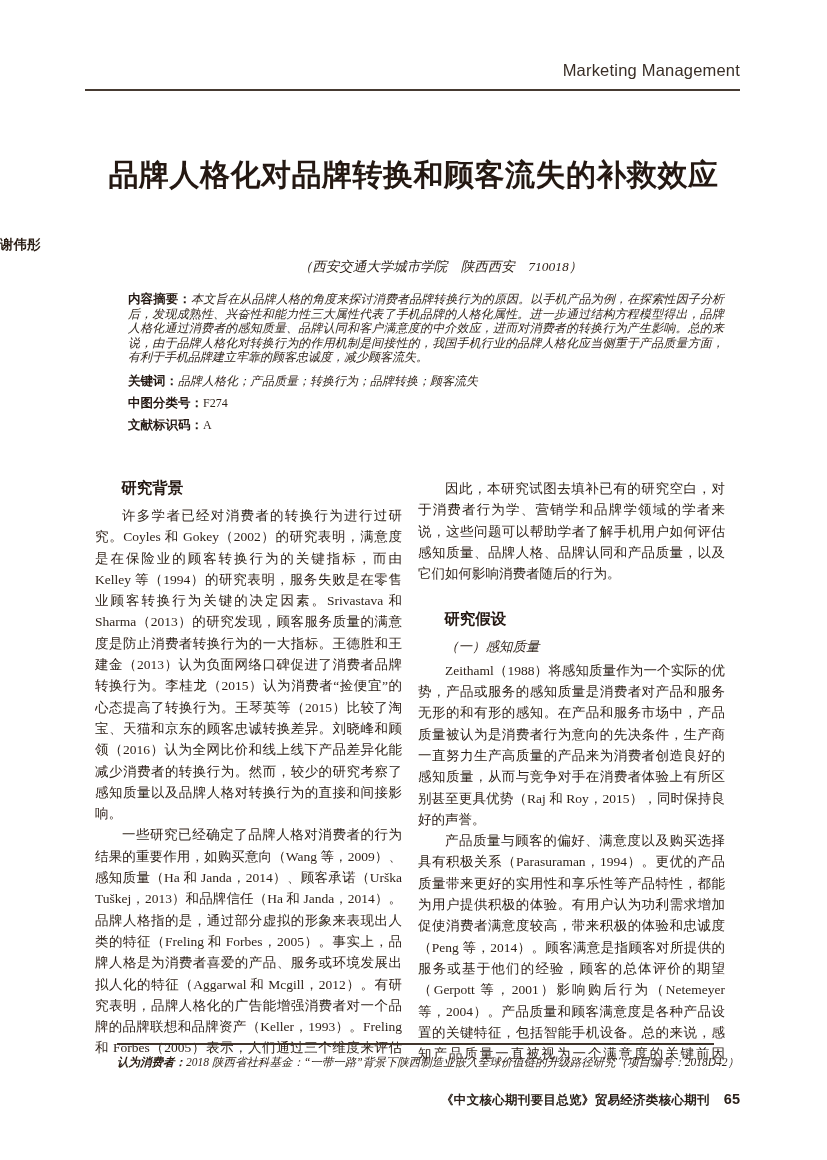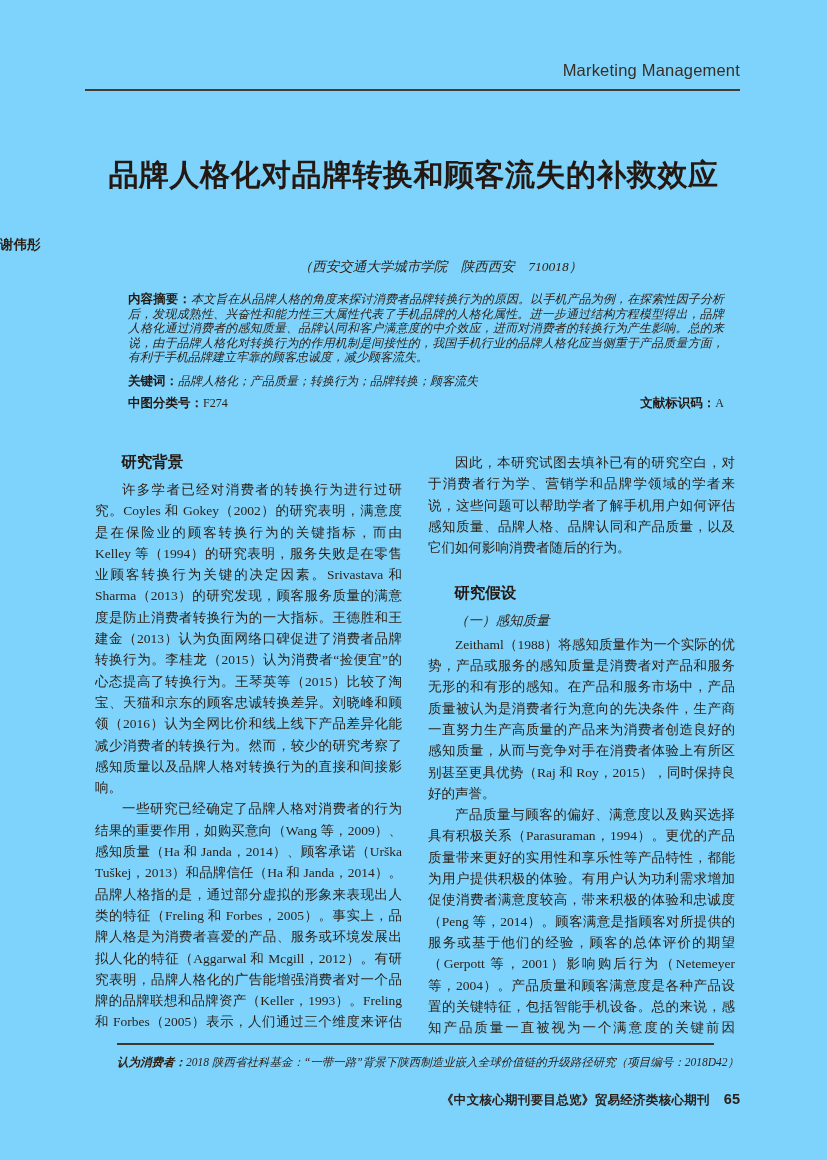--- a/index.html
+++ b/index.html
@@ -1,19 +1,19 @@
 <!DOCTYPE html>
 <html><head>
 <meta charset="utf-8">
 <style>
   html,body{margin:0;padding:0;background:#e8e8e8;}
   .page{
     position:relative;
     width:827px;height:1160px;
-    background:#7dd3fc;
+    background:#ffffff;
     margin:0 auto;
     overflow:hidden;
     color:#2b1e15;
     font-family:"Liberation Serif","DejaVu Serif",serif;
   }
   
   .journal-section{
     position:absolute;top:61px;left:85px;width:655px;
     text-align:right;
     font-family:"Liberation Sans","DejaVu Sans",sans-serif;
@@ -49,27 +49,27 @@
   .meta p{margin:0;}
   .abstract{
     font-size:12px;line-height:14.6px;text-align:justify;
     font-style:italic;margin-bottom:5px !important;
   }
   .meta .label{
     font-family:"Liberation Sans","DejaVu Sans",sans-serif;
     font-weight:bold;font-style:normal;font-size:12.5px;color:#241812;
   }
   .meta-row{font-size:12px;line-height:22px;font-style:italic;}
-  .clc-row{display:flex;justify-content:space-between;font-size:12px;line-height:22px;}
+  .clc-row{display:flex;justify-content:flex-end;font-size:12px;line-height:22px;flex-direction:column;}
   .clc-row .pair .val{font-style:normal;font-family:"Liberation Serif","DejaVu Serif",serif;}
   .cite-row{font-size:12px;line-height:22px;font-style:italic;white-space:nowrap;}
   
   .columns{
-    position:absolute;top:452px;left:95px;width:640px;height:583px;
-    display:flex;gap:26px;overflow:hidden;
+    position:absolute;top:478px;left:95px;width:640px;height:583px;
+    display:flex;gap:16px;overflow:hidden;
   }
   .col{width:307px;}
   .col h3{
     font-family:"Liberation Sans","DejaVu Sans",sans-serif;
     font-weight:bold;font-size:15.5px;color:#241812;
     margin:0 0 6px 0;text-indent:1.7em;
   }
   .col h3.spaced{margin-top:25px;}
   .col p{
     margin:0;font-size:13.5px;line-height:21.3px;

